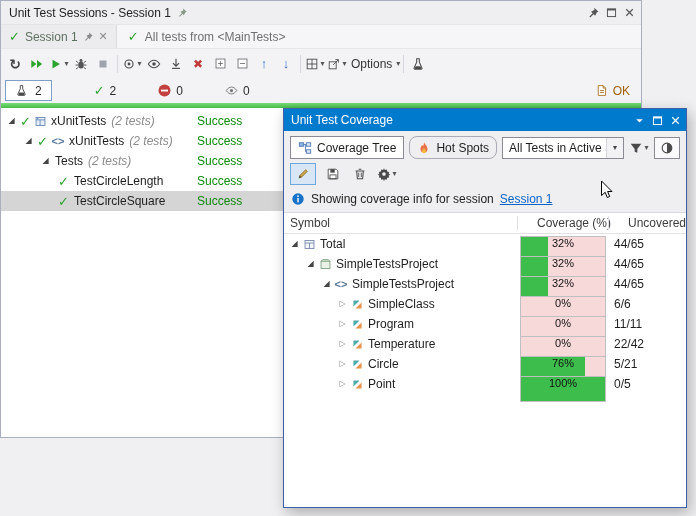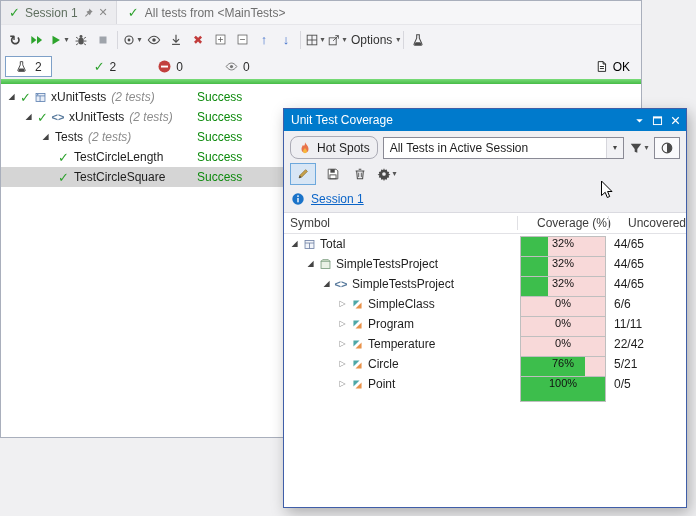--- a/index.html
+++ b/index.html
@@ -26,21 +26,21 @@
   .dd{font-size:8px;color:#555;line-height:1;}
   .tsep{width:1px;height:18px;background:#D7D7DD;margin:0 3px;}
   .g-refresh{font-size:14px;font-weight:bold;color:#444;}
   .g-remove{font-size:12px;font-weight:bold;color:#C23B3B;}
   .g-arrow{font-size:13px;font-weight:bold;color:#3A6BC9;}
   .opt-lbl{padding:0 3px;color:#333;}
   .s-counters{height:25px;display:flex;align-items:center;padding:0 4px;background:#F3F3F6;}
   .cnt-box{display:flex;align-items:center;gap:7px;height:21px;padding:0 9px;border:1px solid #7EA0C8;background:#FFF;color:#4A4A4A;}
   .cnt{display:flex;align-items:center;gap:5px;margin-left:42px;color:#4A4A4A;}
   .num{color:#2B2B2B;}
-  .ok{margin-left:auto;display:flex;align-items:center;gap:5px;margin-right:7px;color:#000000;}
+  .ok{margin-left:auto;display:flex;align-items:center;gap:5px;margin-right:7px;color:#a16207;}
   .s-progress{height:5px;background:linear-gradient(#79DB79,#47BC47);}
   .s-tree{flex:1;background:#FFF;padding-top:3px;}
   .trow{position:relative;height:20px;display:flex;align-items:center;}
   .trow.sel{background:#D5D5D5;}
   .exp{width:13px;text-align:center;color:#444;font-size:8px;line-height:1;}
   .exp.col{color:#8A8A8A;}
   .tchk{width:15px;text-align:center;}
   .ticon{width:15px;display:flex;justify-content:center;}
   .ns{width:16px;color:#56789B;font-weight:bold;font-size:11px;text-align:center;}
   .tname{margin-left:3px;white-space:nowrap;}
@@ -207,20 +207,42 @@
 <symbol id="i-class" viewBox="0 0 16 16">
         <path d="M3 3h7.5L3 10.5z" fill="#4DA8A8"></path>
         <path d="M13 13H5.5L13 5.5z" fill="#E8924A"></path>
       </symbol>
 </defs>
 </svg>
 
 <div class="stage">
 
   <section class="win" id="win-sessions">
+    <header class="s-title">
+      <span>Unit Test Sessions - Session 1</span>
+      <svg class="i i11 ttl-pin">
+          <use href="#i-pin"></use>
+        </svg>
+      <span class="sp"></span>
+      <button class="t-btn">
+          <svg class="i i13">
+            <use href="#i-pin"></use>
+          </svg>
+        </button>
+      <button class="t-btn">
+          <svg class="i i13">
+            <use href="#i-max"></use>
+          </svg>
+        </button>
+      <button class="t-btn">
+          <svg class="i i13">
+            <use href="#i-close"></use>
+          </svg>
+        </button>
+    </header>
 
     <div class="s-tabs">
       <div class="tab-active">
         <span class="chk">✓</span>
         <span>Session 1</span>
         <svg class="i i11" style="color:#8A8A8A">
             <use href="#i-pin"></use>
           </svg>
         <span class="tab-x">✕</span>
       </div>
@@ -405,20 +427,26 @@
           </svg>
         </button>
       <button class="c-tbtn">
           <svg class="i i13">
             <use href="#i-close"></use>
           </svg>
         </button>
     </header>
 
     <div class="c-row1">
+      <button class="seg on">
+        <svg class="i i14">
+            <use href="#i-tree"></use>
+          </svg>
+        <span>Coverage Tree</span>
+      </button>
       <button class="seg off">
         <svg class="i i14">
             <use href="#i-flame"></use>
           </svg>
         <span>Hot Spots</span>
       </button>
       <div class="combo">
         <span class="lbl">All Tests in Active Session</span>
         <span class="arr">
             <span>▾</span>
@@ -458,20 +486,21 @@
             <use href="#i-gear"></use>
           </svg>
         <span class="dd">▾</span>
       </button>
     </div>
 
     <div class="c-info">
       <svg class="i i14">
           <use href="#i-info"></use>
         </svg>
+      <span>Showing coverage info for session</span>
       <a href="#">Session 1</a>
     </div>
 
     <div class="c-table">
       <div class="c-head">
         <span class="ch-sym">Symbol</span>
         <span class="ch-cov">Coverage (%)</span>
         <span class="ch-unc">Uncovered/Tota</span>
         <span class="vsep" style="left:233px"></span>
         <span class="vsep" style="left:324px"></span>

